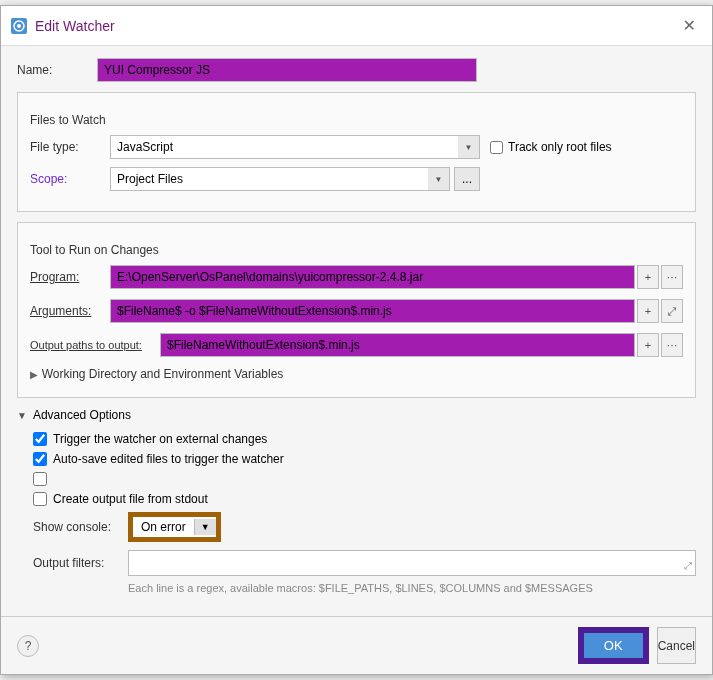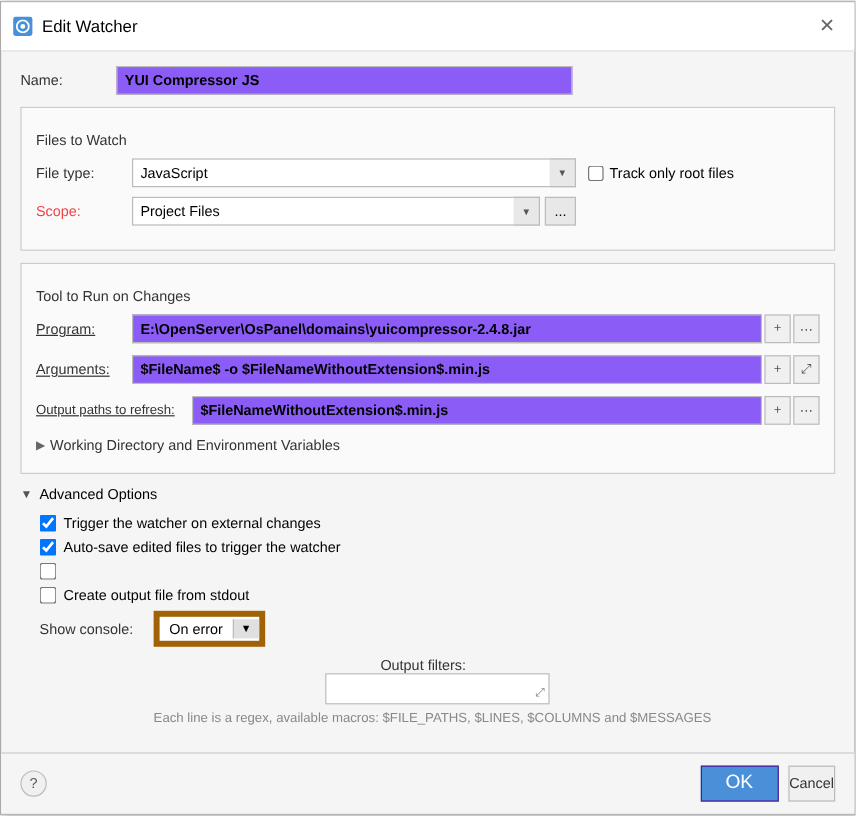--- a/index.html
+++ b/index.html
@@ -40,21 +40,21 @@
       border-radius: 2px;
       display: flex;
       align-items: center;
       justify-content: center;
       color: white;
       font-size: 9px;
     }
     .title-text {
       font-size: 14px;
       font-weight: normal;
-      color: #000000;
+      color: #701a75;
     }
     .close-btn {
       background: none;
       border: none;
       font-size: 16px;
       cursor: pointer;
       color: #666;
       padding: 2px 6px;
     }
     .content {
@@ -73,25 +73,24 @@
       font-size: 12px;
       flex-shrink: 0;
     }
     .form-label.underline {
       text-decoration: underline;
     }
     .form-input {
       flex: 1;
       height: 24px;
       border: 1px solid #bbb;
-      background: #8b5cf6;
+      background: #a21caf;
       padding: 2px 6px;
       font-size: 12px;
       outline: none;
-      font-weight: bold;
     }
     .section-header {
       font-size: 12px;
       color: #333;
       margin: 10px 0 8px 0;
       font-weight: normal;
     }
     .section-box {
       border: 1px solid #ccc;
       padding: 10px 12px;
@@ -224,21 +223,20 @@
       background: #e0e0e0;
       border-left: 1px solid #bbb;
       padding: 3px 6px;
       cursor: pointer;
       font-size: 9px;
     }
     .output-filters-row {
       display: flex;
       align-items: center;
       margin-bottom: 6px;
-      flex-direction: column;
     }
     .output-filters-label {
       width: 95px;
       color: #333;
       font-size: 12px;
     }
     .output-filters-input-wrap {
       flex: 1;
       position: relative;
     }
@@ -285,24 +283,24 @@
       align-items: center;
       justify-content: center;
     }
     .footer-right {
       display: flex;
       gap: 8px;
     }
     .btn-ok {
       background: #4a90d9;
       color: white;
-      border: 1px solid #4c1d95;
+      border: 6px solid #4c1d95;
       padding: 5px 20px;
       cursor: pointer;
-      font-size: 16px;
+      font-size: 13px;
     }
     .btn-cancel {
       background: #f0f0f0;
       color: #333;
       border: 1px solid #bbb;
       padding: 5px 0;
       cursor: pointer;
       font-size: 12px;
     }
     .filetype-row {
@@ -311,21 +309,21 @@
       margin-bottom: 8px;
     }
     .filetype-label {
       width: 80px;
       font-size: 12px;
       color: #333;
     }
     .scope-label {
       width: 80px;
       font-size: 12px;
-      color: #ef4444;
+      color: #6d28d9;
     }
     .right-side-check {
       margin-left: 10px;
       display: flex;
       align-items: center;
       gap: 5px;
       white-space: nowrap;
     }
   </style>
 </head>
@@ -403,21 +401,21 @@
       <div class="form-row">
         <span class="form-label underline">Arguments:</span>
         <div class="input-with-actions">
           <input class="form-input" type="text" value="$FileName$ -o $FileNameWithoutExtension$.min.js" style="">
           <button class="action-btn">+</button>
           <button class="action-btn">⤢</button>
         </div>
       </div>
 
       <div class="form-row">
-        <span class="form-label underline" style="width:130px; font-size:11px;">Output paths to refresh:</span>
+        <span class="form-label underline" style="width:130px; font-size:11px;">Output paths to output:</span>
         <div class="input-with-actions">
           <input class="form-input" type="text" value="$FileNameWithoutExtension$.min.js" style="">
           <button class="action-btn">+</button>
           <button class="action-btn">⋯</button>
         </div>
       </div>
 
       <div class="collapsible-row">
         <span class="collapsible-arrow">▶</span>
         <span>Working Directory and Environment Variables</span>

